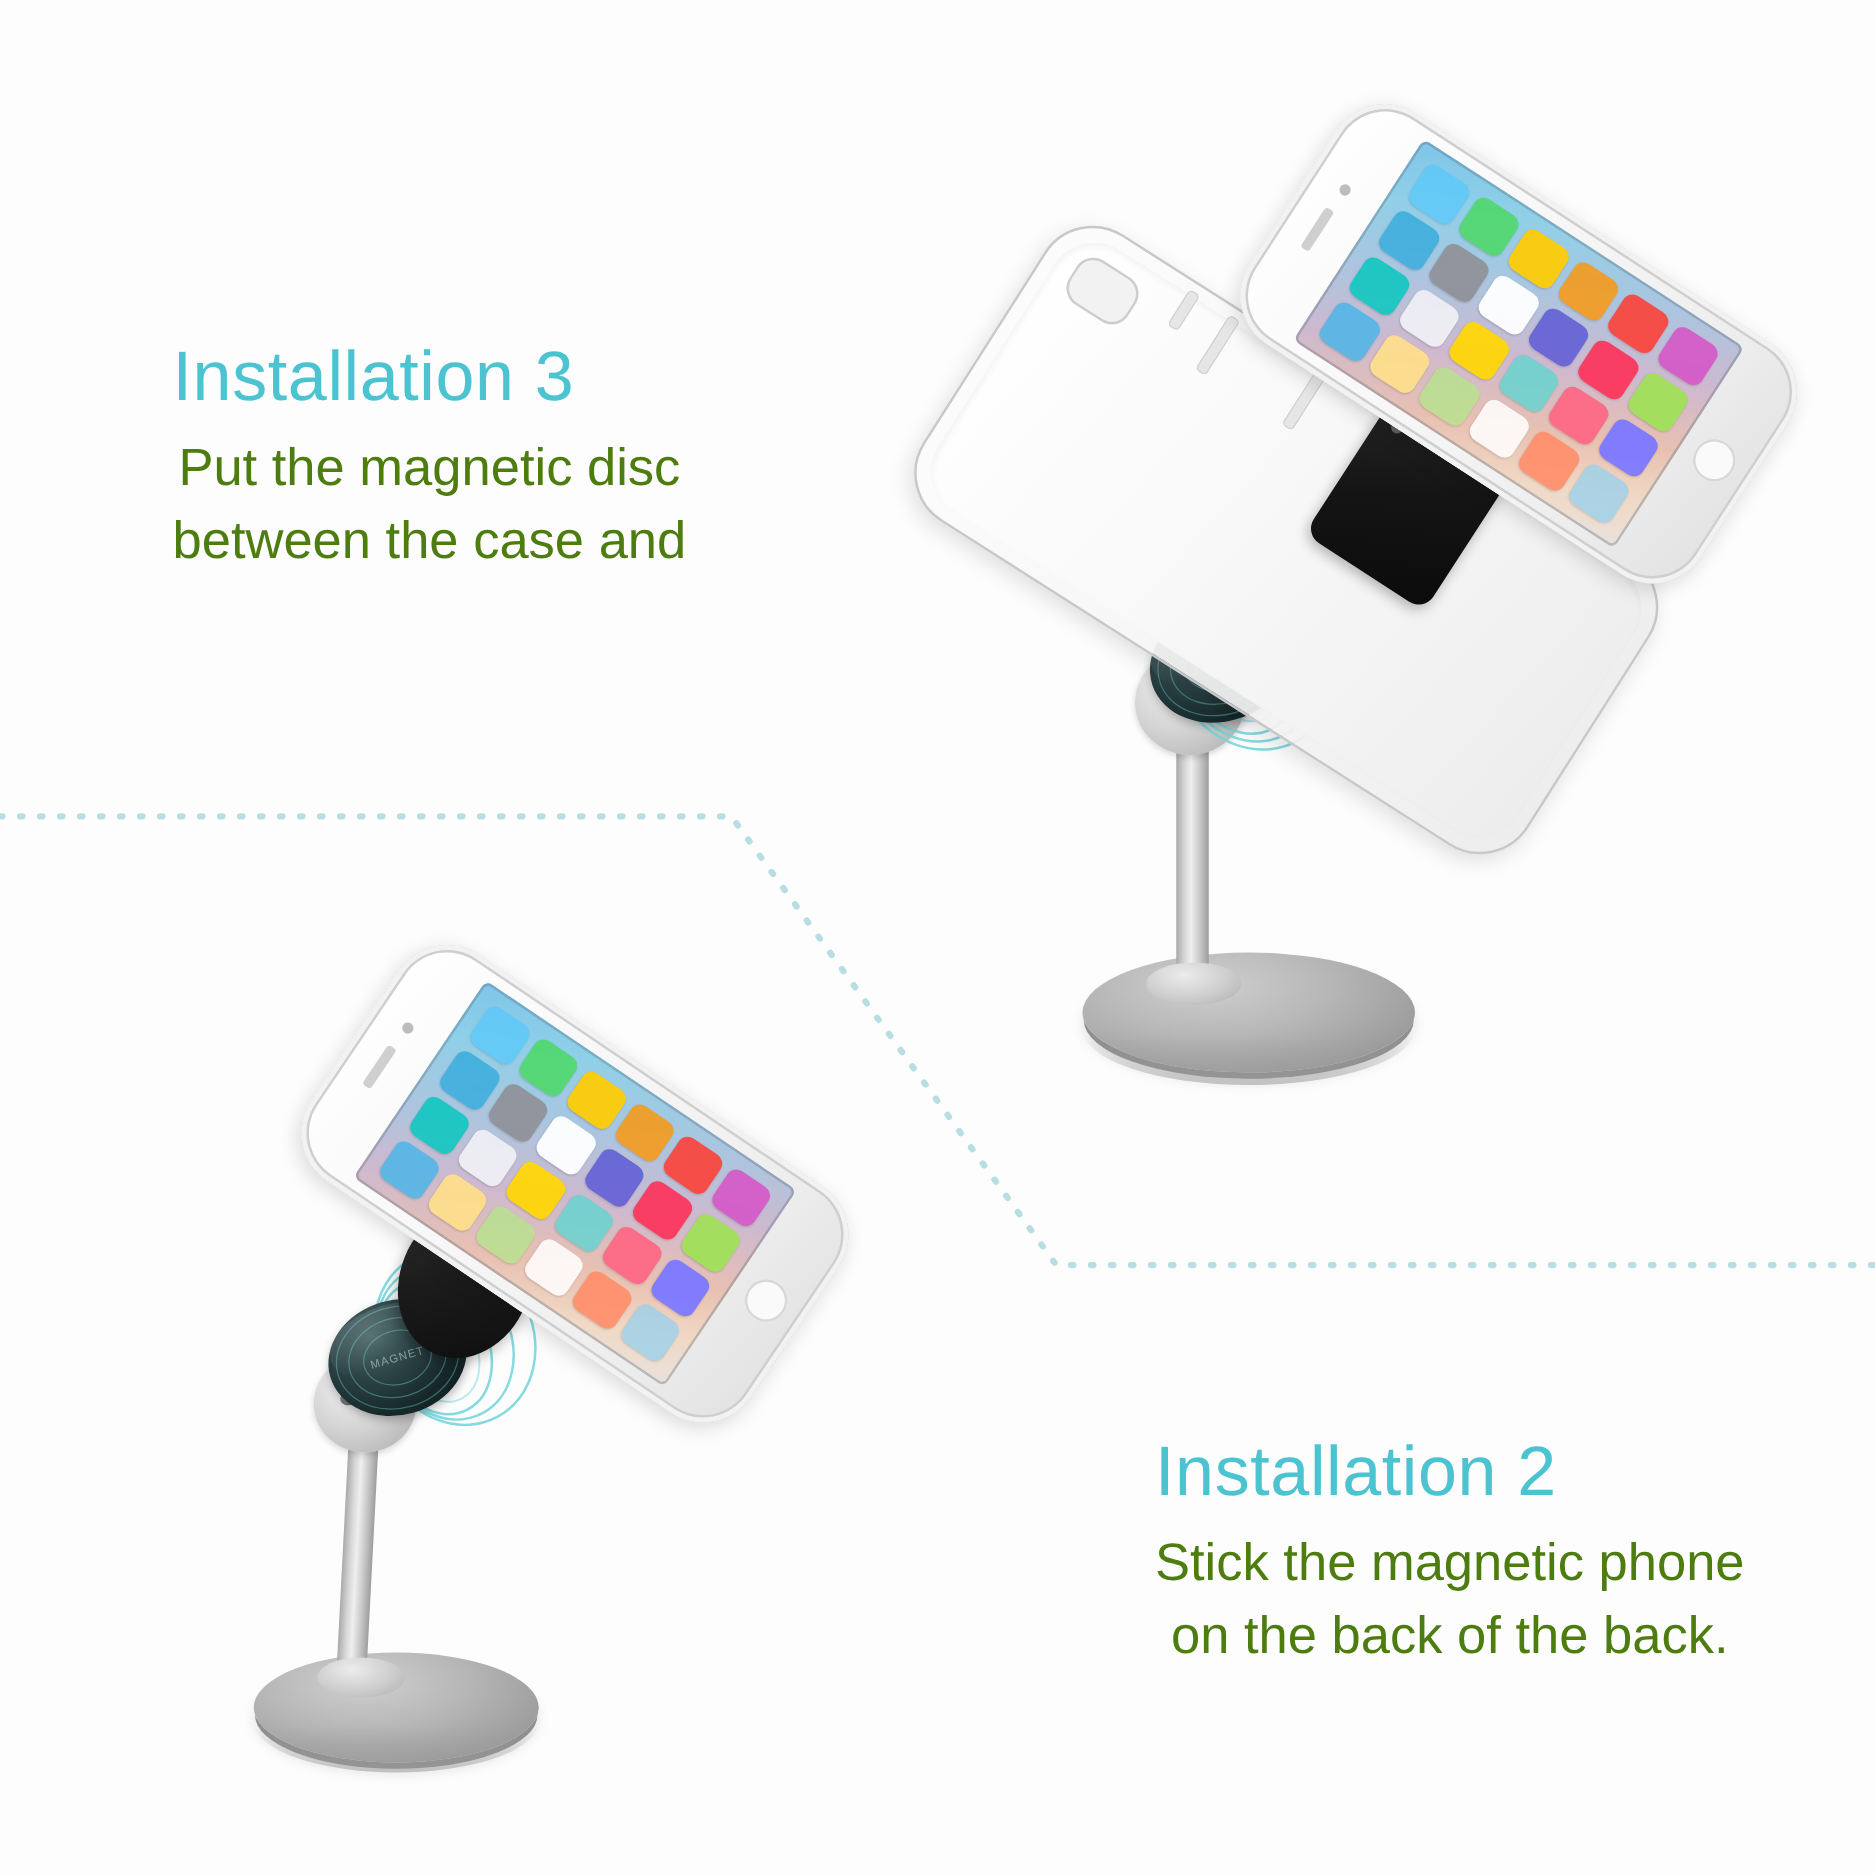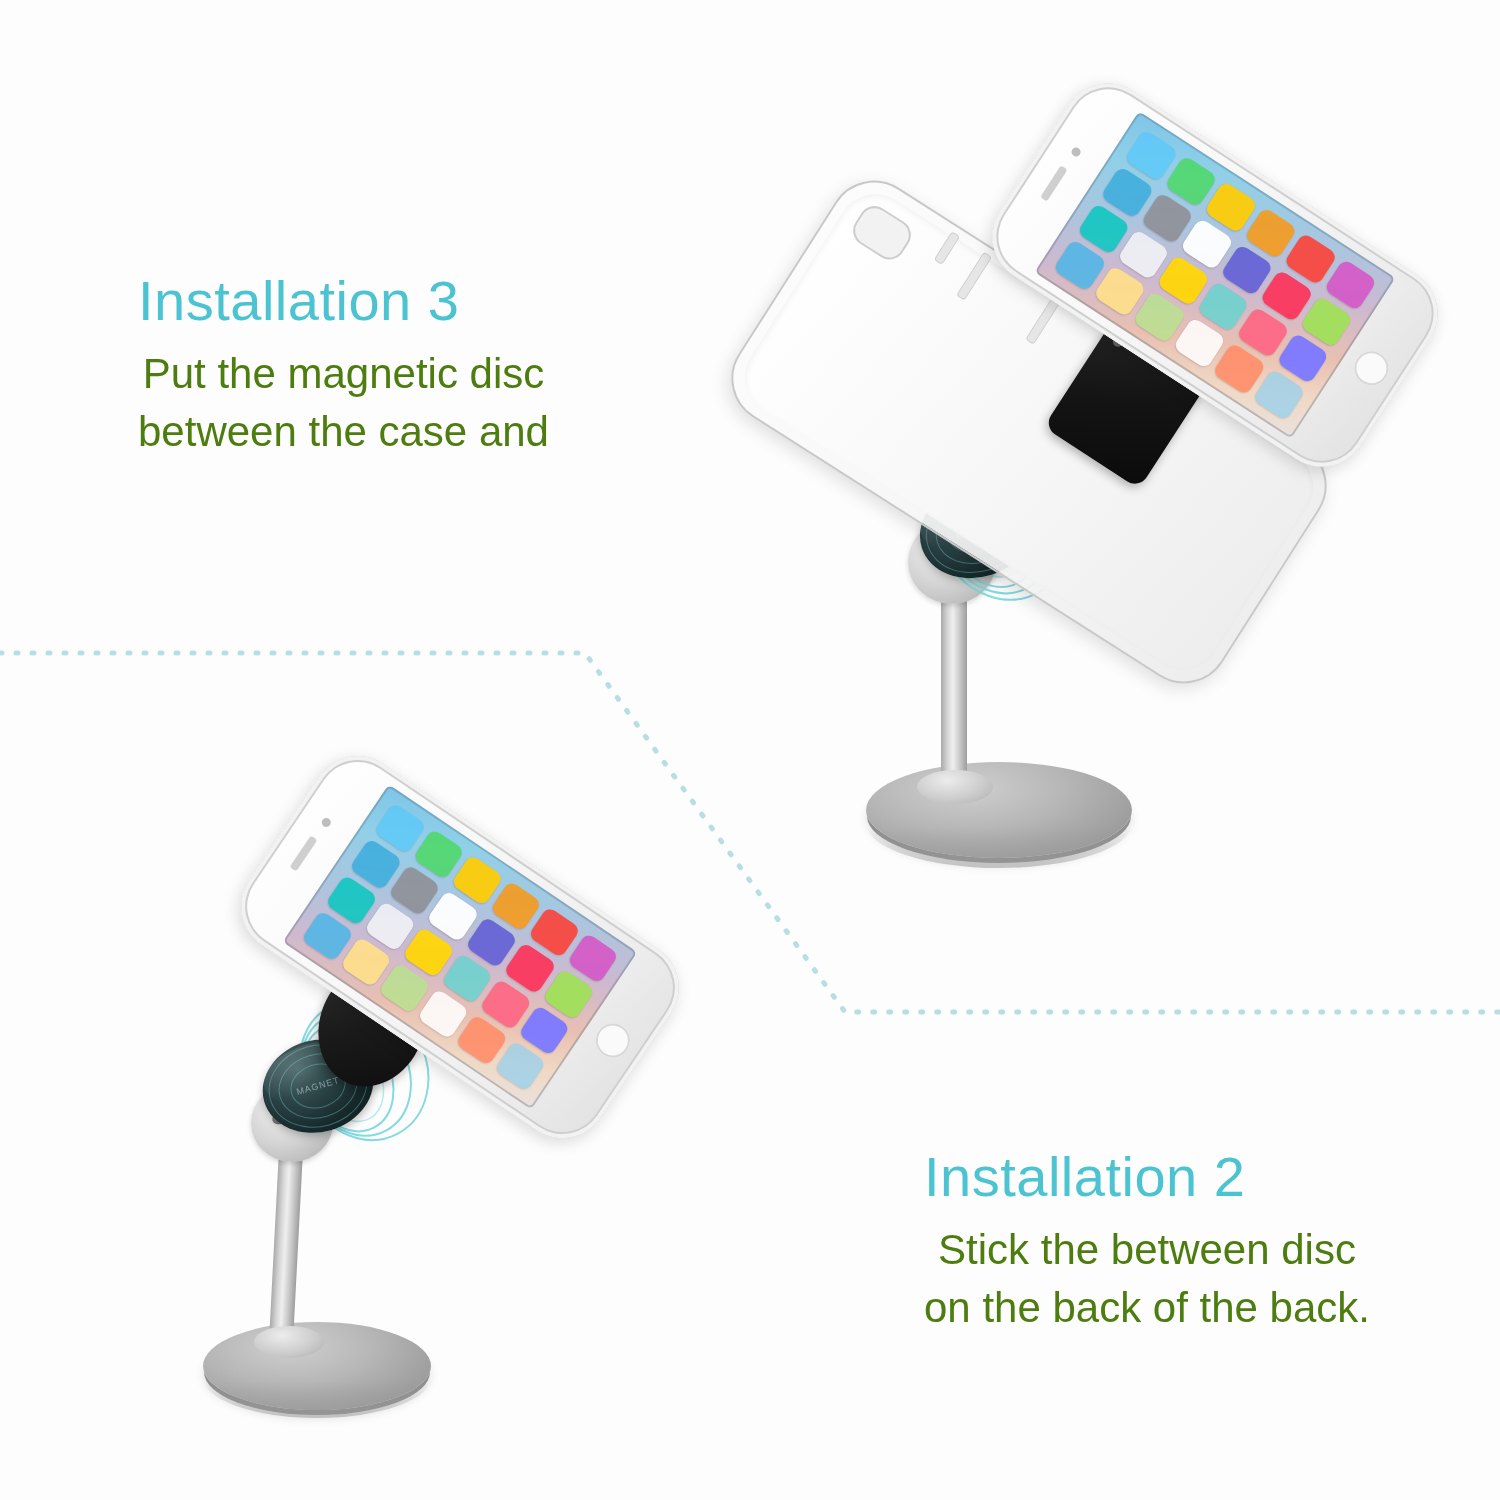--- a/index.html
+++ b/index.html
@@ -157,21 +157,21 @@
   </svg>
 
   <div class="txtblock" id="block1">
     <div class="heading">Installation 3</div>
     <div class="body-line">Put the magnetic disc</div>
     <div class="body-line">between the case and</div>
   </div>
 
   <div class="txtblock" id="block2">
     <div class="heading">Installation 2</div>
-    <div class="body-line">Stick the between disc</div>
+    <div class="body-line">Stick the magnetic phone</div>
     <div class="body-line">on the back of the back.</div>
   </div>
 
   <div class="illus" style="left:0;top:0;width:1500px;height:1500px;">
 
     <div class="base" style="left:866px;top:762px;width:266px;height:96px;"></div>
     <div class="base-rim" style="left:866px;top:778px;width:266px;height:90px;opacity:.55;"></div>
 
     <div class="stem" style="left:941px;top:592px;width:26px;height:200px;"></div>
     <div class="stem-collar" style="left:917px;top:770px;width:76px;height:34px;"></div>

